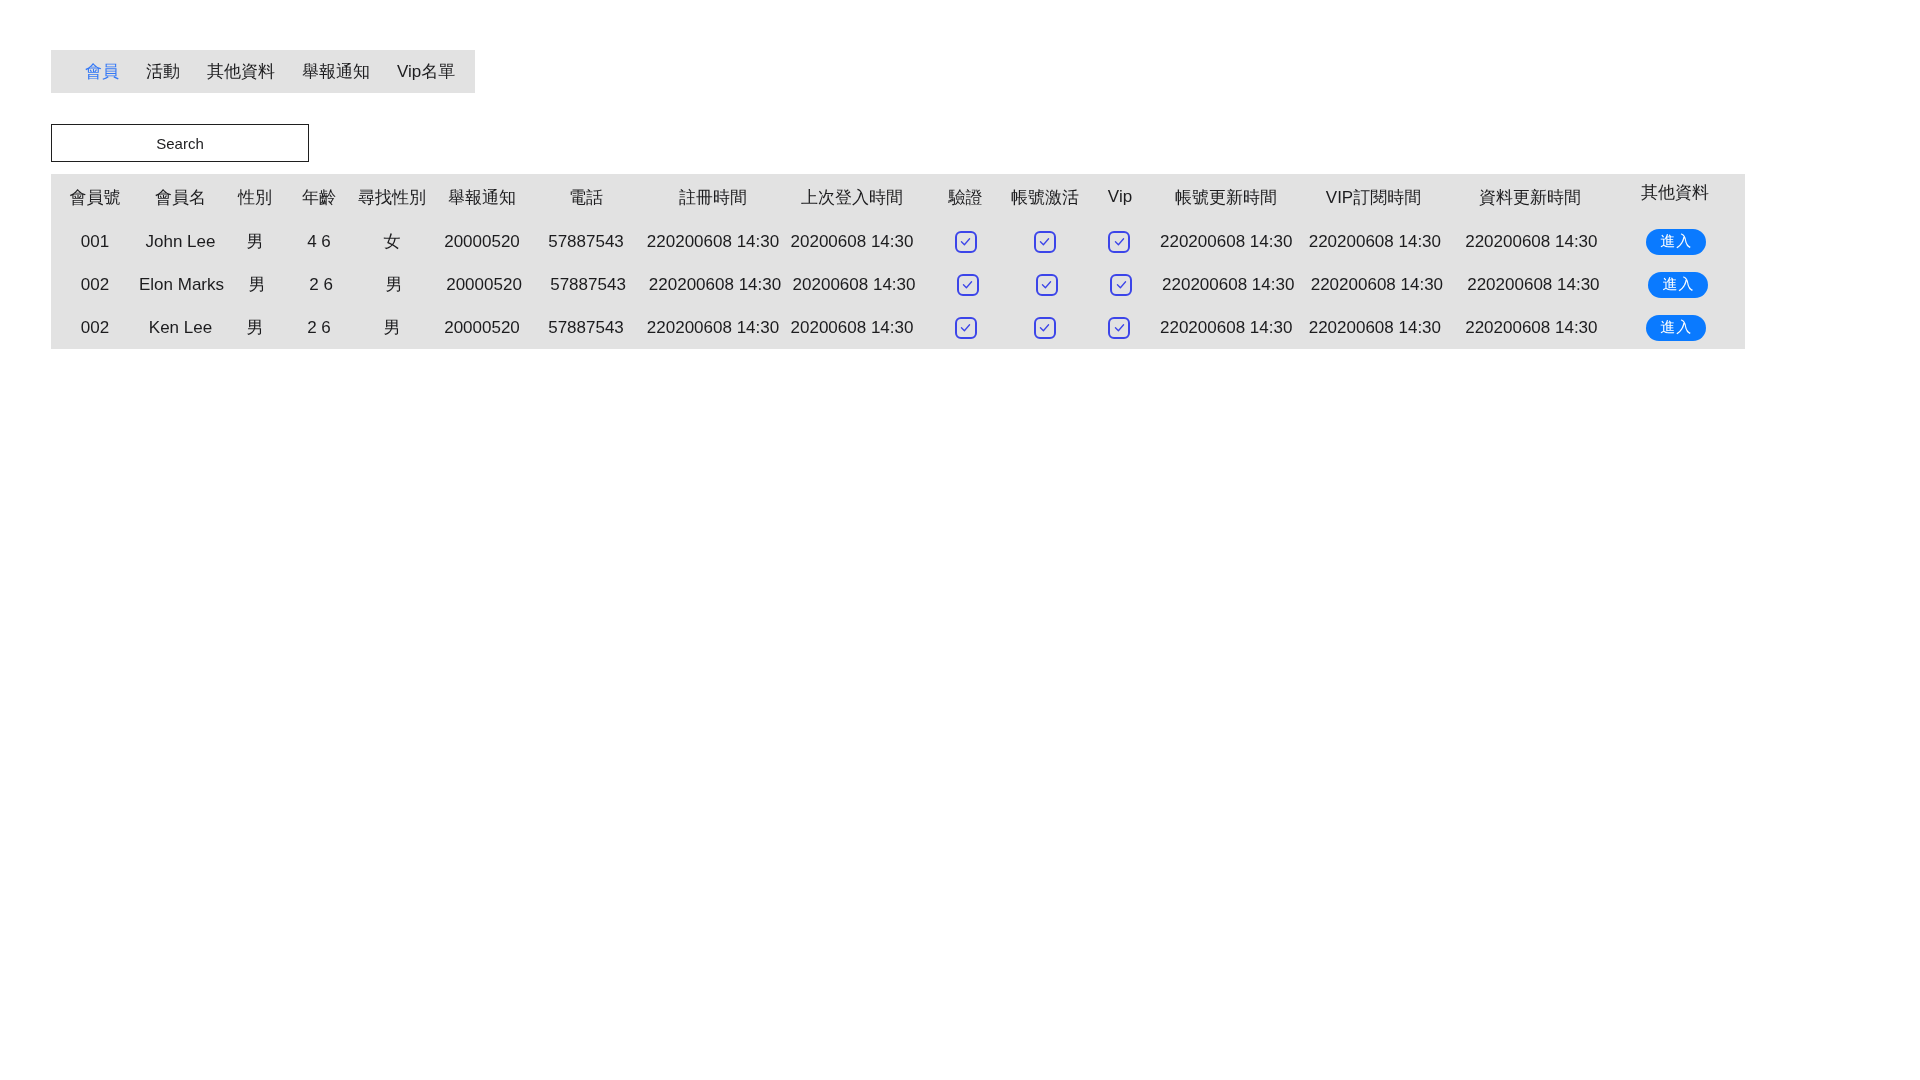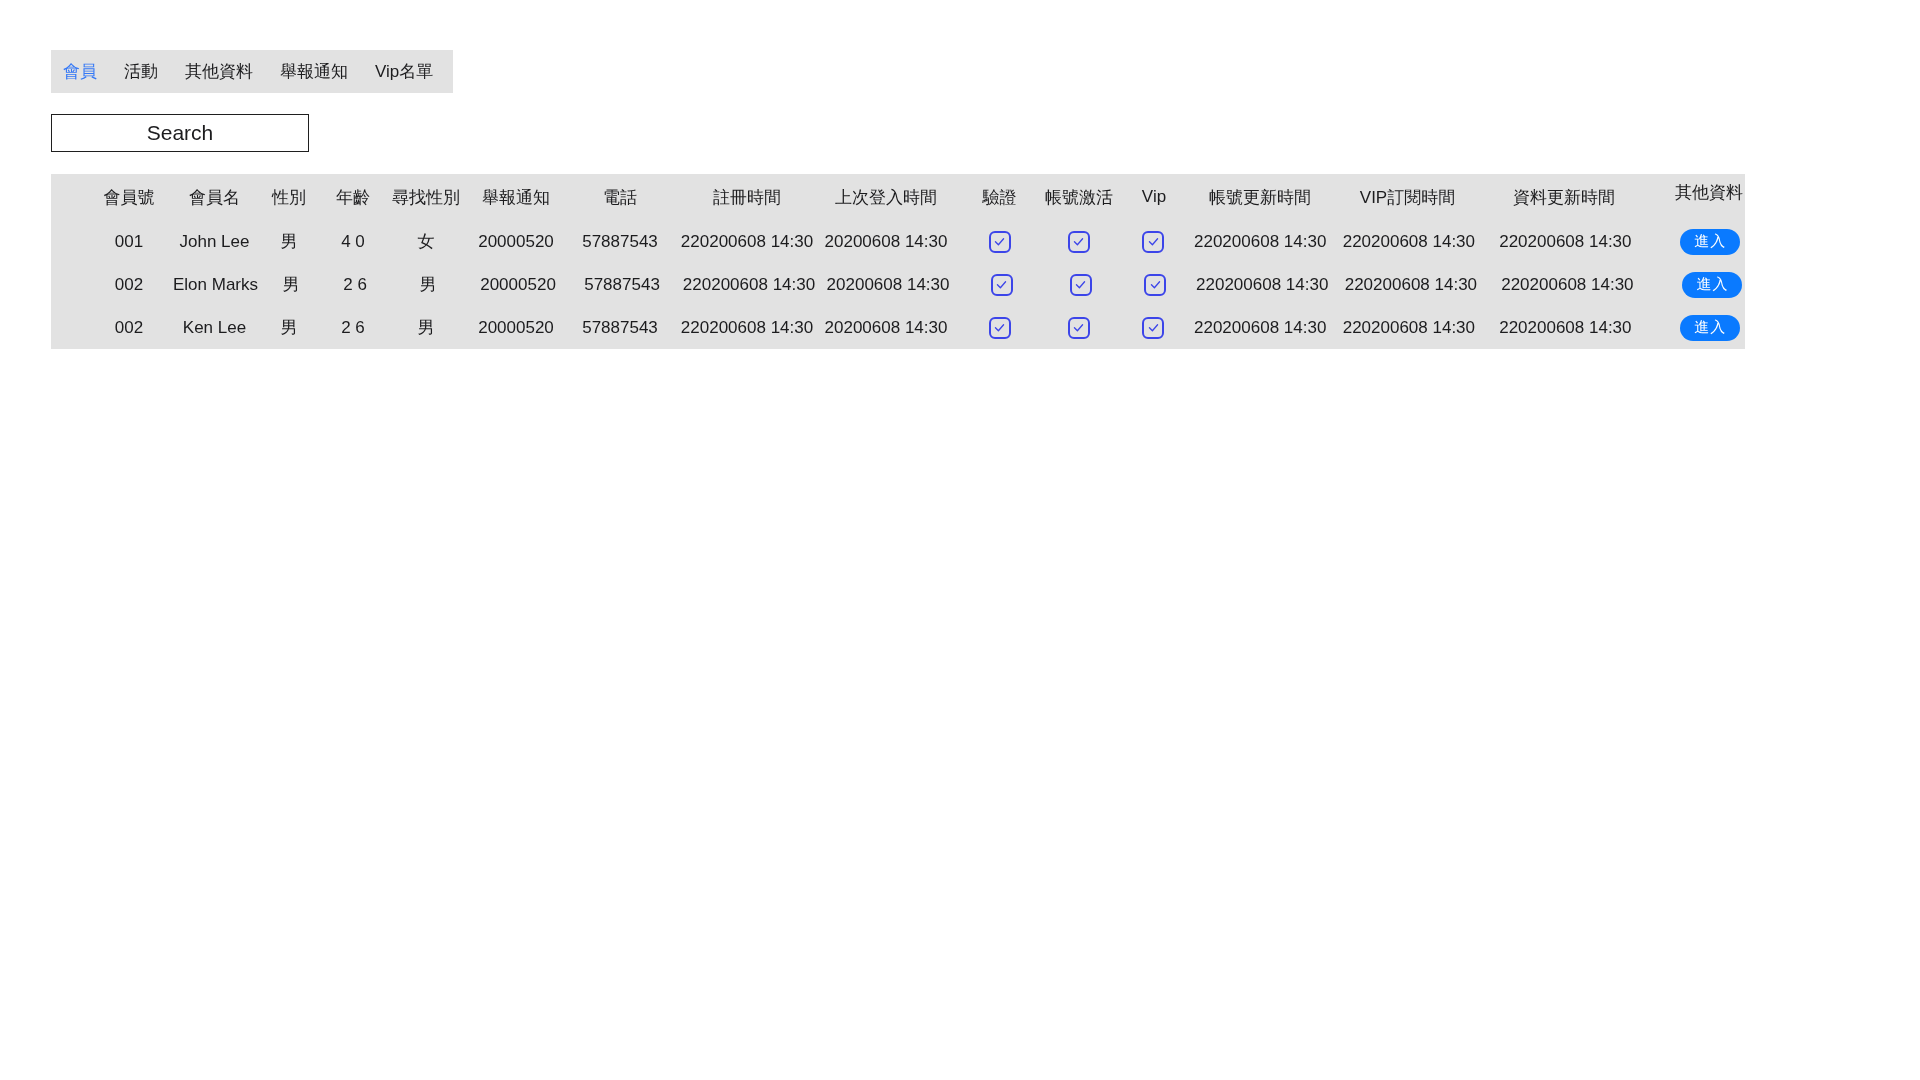--- a/index.html
+++ b/index.html
@@ -16,35 +16,34 @@
   .page{position:relative;width:1920px;height:1080px;}
 
   
   .navbar{
     position:absolute;left:51px;top:50px;height:43px;
     background:var(--nav-bg);
     display:flex;align-items:center;gap:27px;
     padding:0 20px 0 12px;
   }
   .nav-item{font-size:17px;color:var(--txt);white-space:nowrap;cursor:pointer;}
-  .nav-item.active{color:var(--nav-active);}
+  .nav-item.active{color:var(--nav-active);margin-left:22px;}
 
   
   .search-box{
-    position:absolute;left:51px;top:114px;width:258px;height:38px;
+    position:absolute;left:51px;top:124px;width:258px;height:38px;
     background:#ffffff;border:1.5px solid #1f1f1f;
     display:flex;align-items:center;justify-content:center;
-    font-size:21px;color:var(--txt);cursor:pointer;
+    font-size:15px;color:var(--txt);cursor:pointer;
   }
 
   
   .table{
     position:absolute;left:51px;top:174px;width:1694px;
     background:var(--table-bg);
-    padding-left:34px;
   }
   .trow{display:flex;align-items:center;height:43px;}
   .thead{display:flex;align-items:center;height:46px;}
   .cell{
     display:flex;align-items:center;justify-content:center;
     white-space:nowrap;font-size:17px;height:100%;
   }
   .thead .cell{font-size:17px;}
   .thead .cell.c15{transform:translateY(-5px);}
   .c0{flex:0 0 88px}.c1{flex:0 0 83px}.c2{flex:0 0 66px}.c3{flex:0 0 62px}
@@ -100,21 +99,21 @@
         <div class="cell c12">帳號更新時間</div>
         <div class="cell c13">VIP訂閱時間</div>
         <div class="cell c14">資料更新時間</div>
         <div class="cell c15">其他資料</div>
       </div>
     <div id="tbody">
         <div class="trow">
           <div class="cell c0">001</div>
           <div class="cell c1">John Lee</div>
           <div class="cell c2">男</div>
-          <div class="cell c3">4 0</div>
+          <div class="cell c3">4 6</div>
           <div class="cell c4">女</div>
           <div class="cell c5">20000520</div>
           <div class="cell c6">57887543</div>
           <div class="cell c7">220200608 14:30</div>
           <div class="cell c8">20200608 14:30</div>
           <div class="cell c9">
             <span class="checkbox">
               <svg viewBox="0 0 24 24" width="13" height="13">
                 <path d="M4.5 12.5l5.5 5.5 9.5-11" fill="none" stroke="currentColor" stroke-width="2.4" stroke-linecap="round" stroke-linejoin="round"></path>
               </svg>

